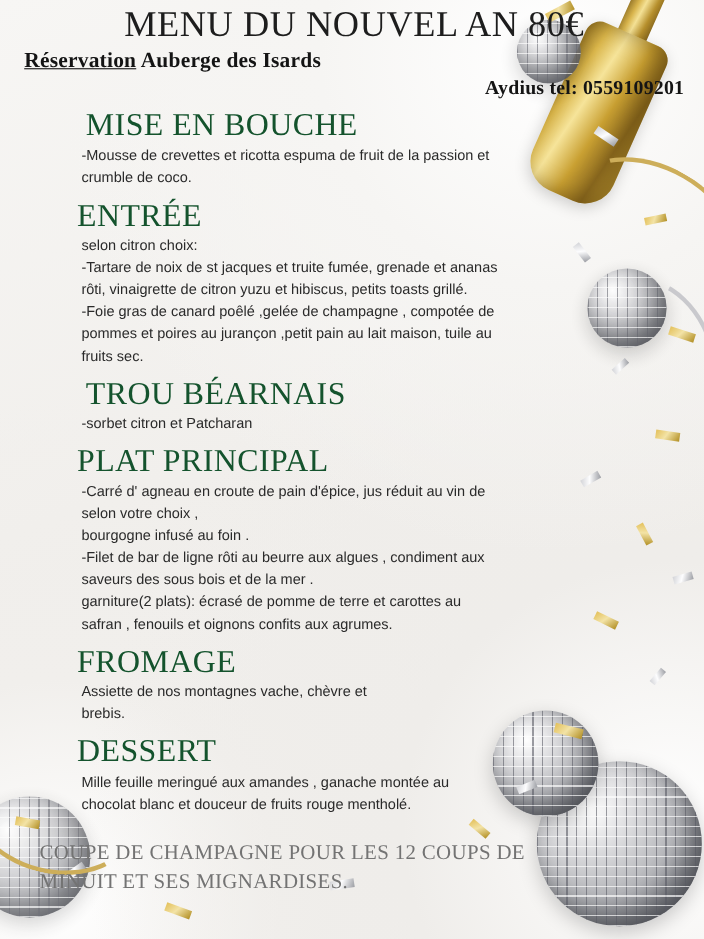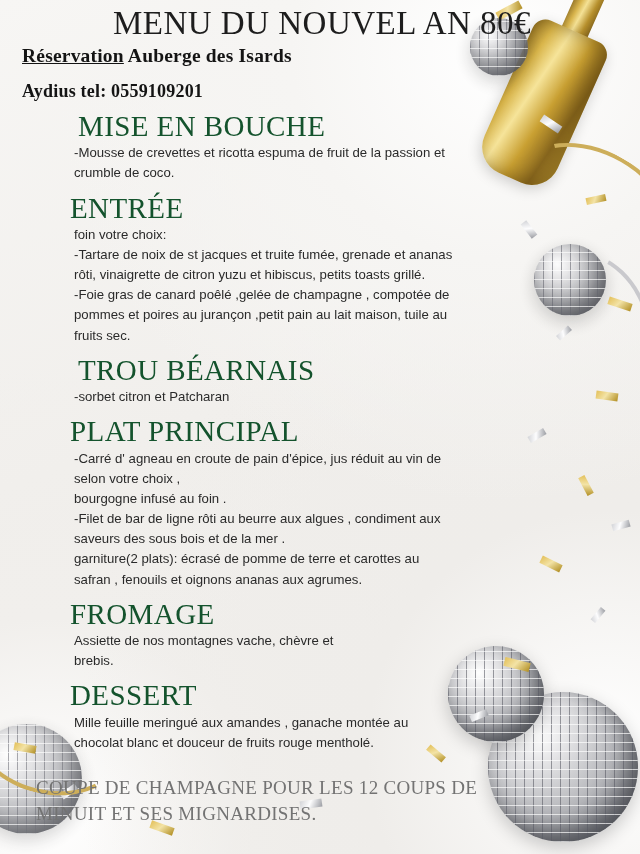--- a/index.html
+++ b/index.html
@@ -124,23 +124,23 @@
     text-align: left;
     font-weight: 700;
     margin-top: 4px;
     letter-spacing: .2px;
   }
   .title-sub .ul { text-decoration: underline; }
   .title-tel {
     font-family: "Liberation Serif", serif;
     font-size: 18px;
     color: #141414;
-    text-align: left;
+    text-align: right;
     font-weight: 700;
-    margin-top: 14px;
+    margin-top: 2px;
     letter-spacing: .2px;
   }
 
   .section { margin-top: 9px; }
   .section-head {
     font-family: "Liberation Serif", serif;
     font-size: 29px;
     line-height: 1.06;
     color: #14532d;
     font-weight: 400;
@@ -227,21 +227,21 @@
     <div class="section-head indent-sm">Mise en bouche</div>
     <div class="body-txt">
       <span class="ind">-Mousse de crevettes et ricotta espuma de fruit de la passion et</span>
       <span class="ind">crumble de coco.</span>
     </div>
   </div>
 
   <div class="section">
     <div class="section-head indent-xs">Entrée</div>
     <div class="body-txt wide">
-      <span class="ind">foin votre choix:</span>
+      <span class="ind">selon citron choix:</span>
       <span class="ind">-Tartare de noix de st jacques et truite fumée, grenade et ananas</span>
       <span class="ind">rôti, vinaigrette de citron yuzu et hibiscus, petits toasts grillé.</span>
       <span class="ind">-Foie gras de canard poêlé ,gelée de champagne , compotée de</span>
       <span class="ind">pommes et poires au jurançon ,petit pain au lait maison, tuile au</span>
       <span class="ind">fruits sec.</span>
     </div>
   </div>
 
   <div class="section">
     <div class="section-head indent-sm">Trou béarnais</div>
@@ -252,21 +252,21 @@
 
   <div class="section">
     <div class="section-head indent-xs">Plat principal</div>
     <div class="body-txt wide">
       <span class="ind">-Carré d' agneau en croute de pain d'épice,  jus réduit au vin de</span>
       <span class="ind">selon votre choix ,</span>
       <span class="ind">bourgogne infusé au foin  .</span>
       <span class="ind">-Filet de bar de ligne rôti au beurre aux algues , condiment aux</span>
       <span class="ind">saveurs des sous bois et de la mer .</span>
       <span class="ind">garniture(2 plats): écrasé de pomme de terre et carottes au</span>
-      <span class="ind">safran , fenouils et oignons ananas aux agrumes.</span>
+      <span class="ind">safran , fenouils et oignons confits aux agrumes.</span>
     </div>
   </div>
 
   <div class="section">
     <div class="section-head indent-xs">Fromage</div>
     <div class="body-txt">
       <span class="ind">Assiette de nos montagnes vache, chèvre et</span>
       <span class="ind">brebis.</span>
     </div>
   </div>

